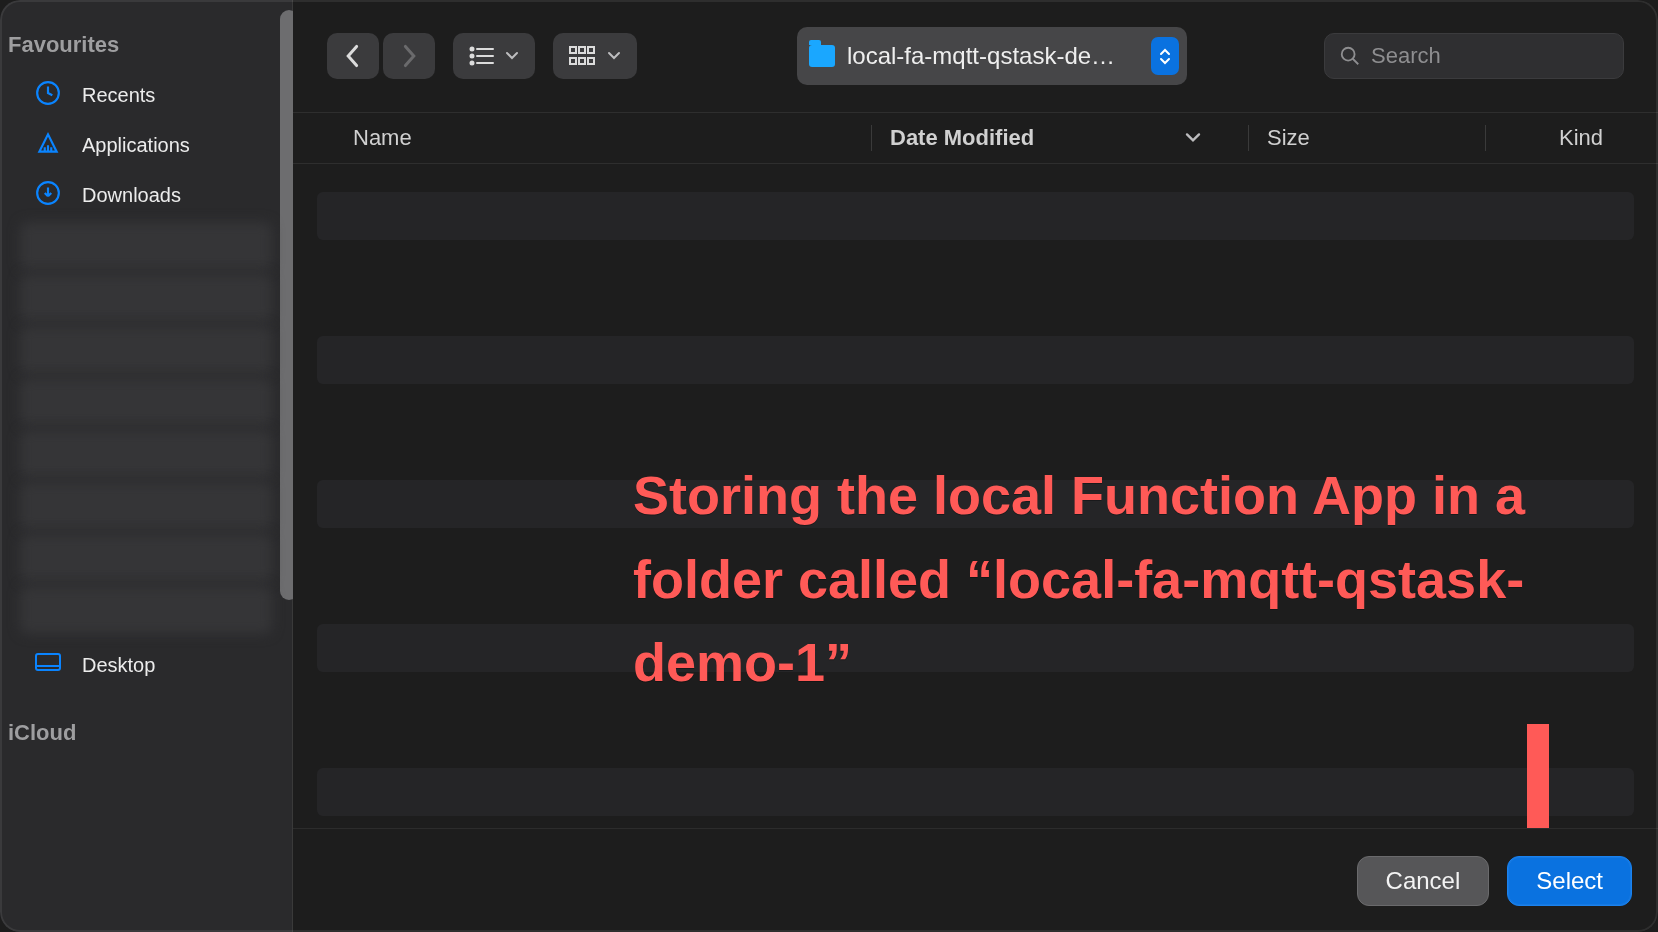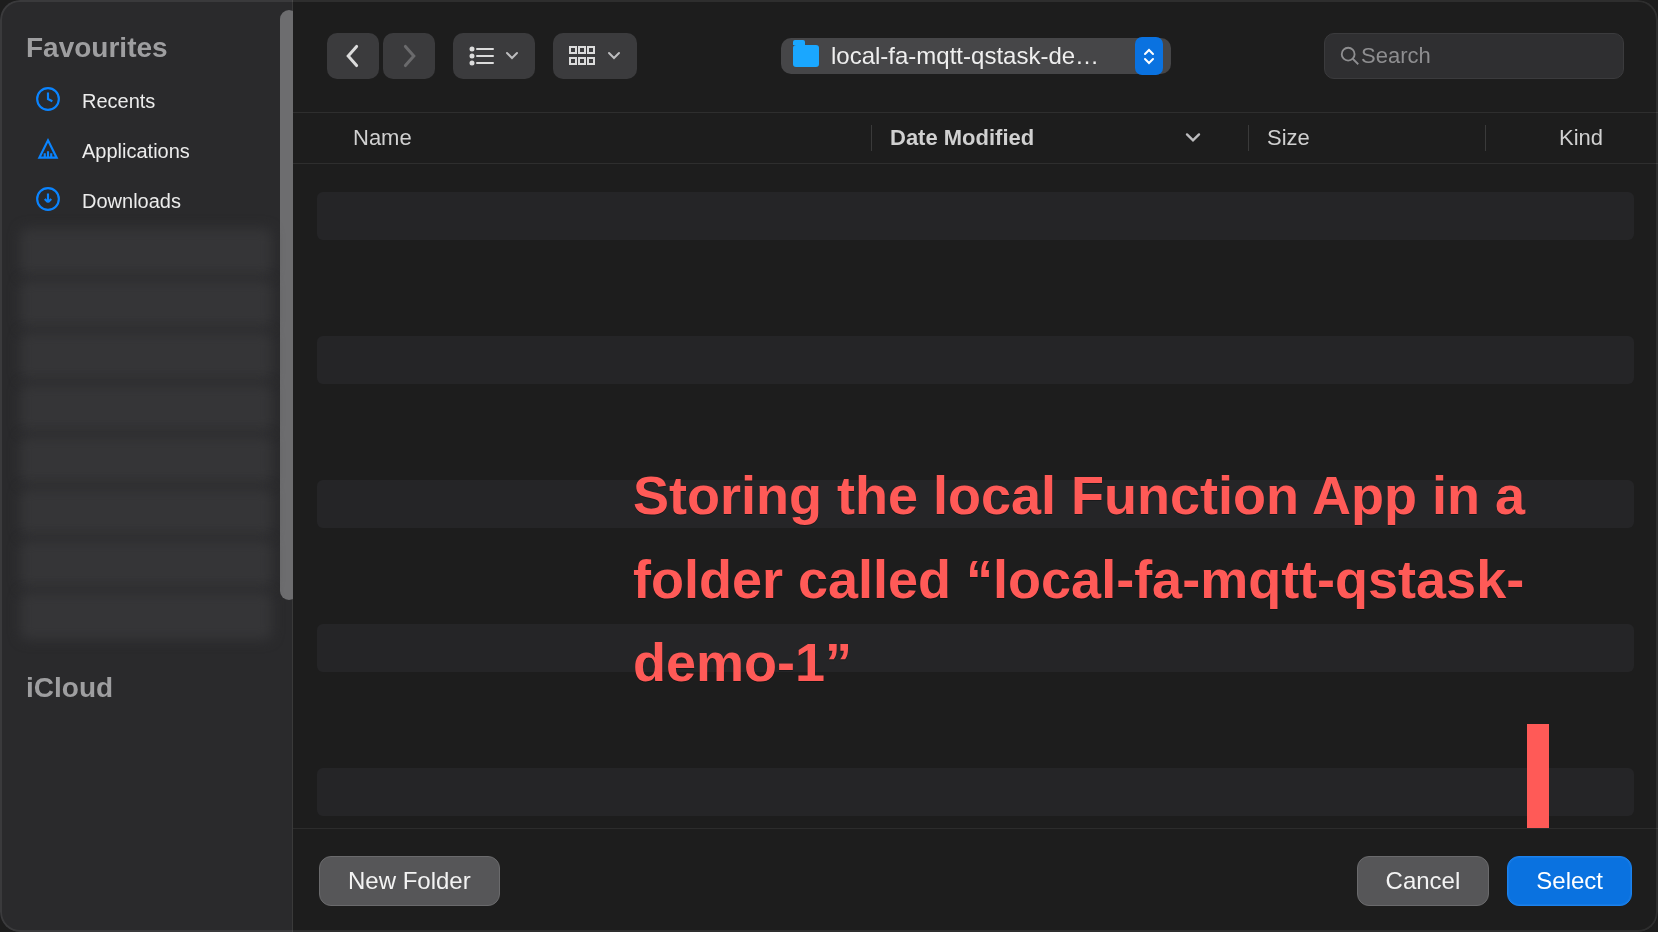--- a/index.html
+++ b/index.html
@@ -25,22 +25,22 @@
     border-right:1px solid #3a3a3a;
     padding-top:18px;
   }
   .scrollbar-track{
     position:absolute; left:280px; top:10px; width:18px; height:590px;
   }
   .scrollbar-thumb{
     position:absolute; inset:0; background:#6d6d6f; border-radius:9px;
   }
   .section-label{
-    color:#9e9ea0; font-size:28px; font-weight:600;
-    padding:14px 26px 10px;
+    color:#9e9ea0; font-size:22px; font-weight:600;
+    padding:14px 8px 10px;
   }
   .fav-item{
     display:flex; align-items:flex-end; gap:20px;
     padding:11px 26px 11px 34px;
     font-size:20px; color:#ececec; cursor:default;
   }
   .fav-item .icon{ width:28px; height:28px; display:flex; align-items:center; justify-content:center; color:#0a84ff; flex-shrink:0; }
   .redacted-block{
     margin:4px 20px 4px 20px; height:48px; border-radius:8px;
     background:#353537; filter: blur(6px);
@@ -63,37 +63,37 @@
     color:#9a9a9c;
   }
   .nav-btn.disabled{ color:#6a6a6c; }
   .pill-btn{
     height:46px; padding:0 16px; background:#3b3b3d; border-radius:10px;
     display:flex; align-items:center; gap:10px; color:#dcdcdc;
   }
   .pill-btn .chev{ color:#bdbdbf; font-size:16px; }
   .spacer{ flex:0 0 108px; }
   .path-popup{
-    height:36px; background:#464648; border-radius:10px;
+    height:58px; background:#464648; border-radius:10px;
     display:flex; align-items:center; gap:12px; padding:0 8px 0 12px;
-    max-width:390px; flex:0 0 390px;
+    max-width:390px; flex:0 0 390px;margin-left:16px;
   }
   .folder-swatch{ width:26px; height:22px; background:#1aa7ff; border-radius:3px; display:block; position:relative; }
   .folder-swatch::before{ content:""; position:absolute; left:0; top:-5px; width:12px; height:5px; background:#1aa7ff; border-radius:2px 2px 0 0; }
   .path-text{ color:#eeeeee; font-size:24px; white-space:nowrap; overflow:hidden; text-overflow:ellipsis; flex:1; }
   .updown{
     width:28px; height:38px; background:#0a72e0; border-radius:7px;
     display:flex; flex-direction:column; align-items:center; justify-content:center; gap:1px;
     color:white; font-size:12px; line-height:10px;
   }
   .search-wrap{ margin-left:auto; }
   .search{
     width:300px; height:46px; background:#2f2f31; border-radius:10px;
     border:1px solid #3b3b3d;
-    display:flex; align-items:center; padding:4px 14px;
+    display:flex; align-items:center; gap:10px; padding:4px 14px;
     color:#8e8e90;
   }
   .search input{
     background:transparent; border:0; outline:0; color:#e0e0e0;
     font-size:22px; flex:1;
   }
   .search input::placeholder{ color:#8e8e90; }
 
   
   .cols{
@@ -191,20 +191,29 @@
 
   <div class="redacted-block"></div>
   <div class="redacted-block"></div>
   <div class="redacted-block"></div>
   <div class="redacted-block"></div>
   <div class="redacted-block"></div>
   <div class="redacted-block"></div>
   <div class="redacted-block"></div>
   <div class="redacted-block"></div>
 
+  <div class="fav-item">
+    <span class="icon">
+      <svg width="28" height="22" viewBox="0 0 28 22" fill="none" stroke="currentColor" stroke-width="2">
+          <rect x="2" y="2" width="24" height="16" rx="2"></rect>
+          <path d="M2 14h24"></path>
+        </svg>
+    </span>
+    <span>Desktop</span>
+  </div>
 
   <div class="section-label" style="margin-top:18px">iCloud</div>
 </aside>
 
 <main class="main">
 
   <div class="toolbar">
     <div class="nav-group">
       <div class="nav-btn">
         <span>
@@ -318,23 +327,20 @@
 
     <div class="arrow">
       <svg width="60" height="220" viewBox="0 0 60 220">
         <line x1="30" y1="0" x2="30" y2="170" stroke="#ff5a57" stroke-width="22"></line>
         <polygon points="4,160 56,160 30,218" fill="#ff5a57"></polygon>
       </svg>
     </div>
   </div>
 
   <div class="bottom">
-    <div class="btn">
-      <span>New Folder</span>
-    </div>
     <div class="grow"></div>
     <div class="btn">
       <span>Cancel</span>
     </div>
     <div class="btn primary">
       <span>Select</span>
     </div>
   </div>
 </main>
 

